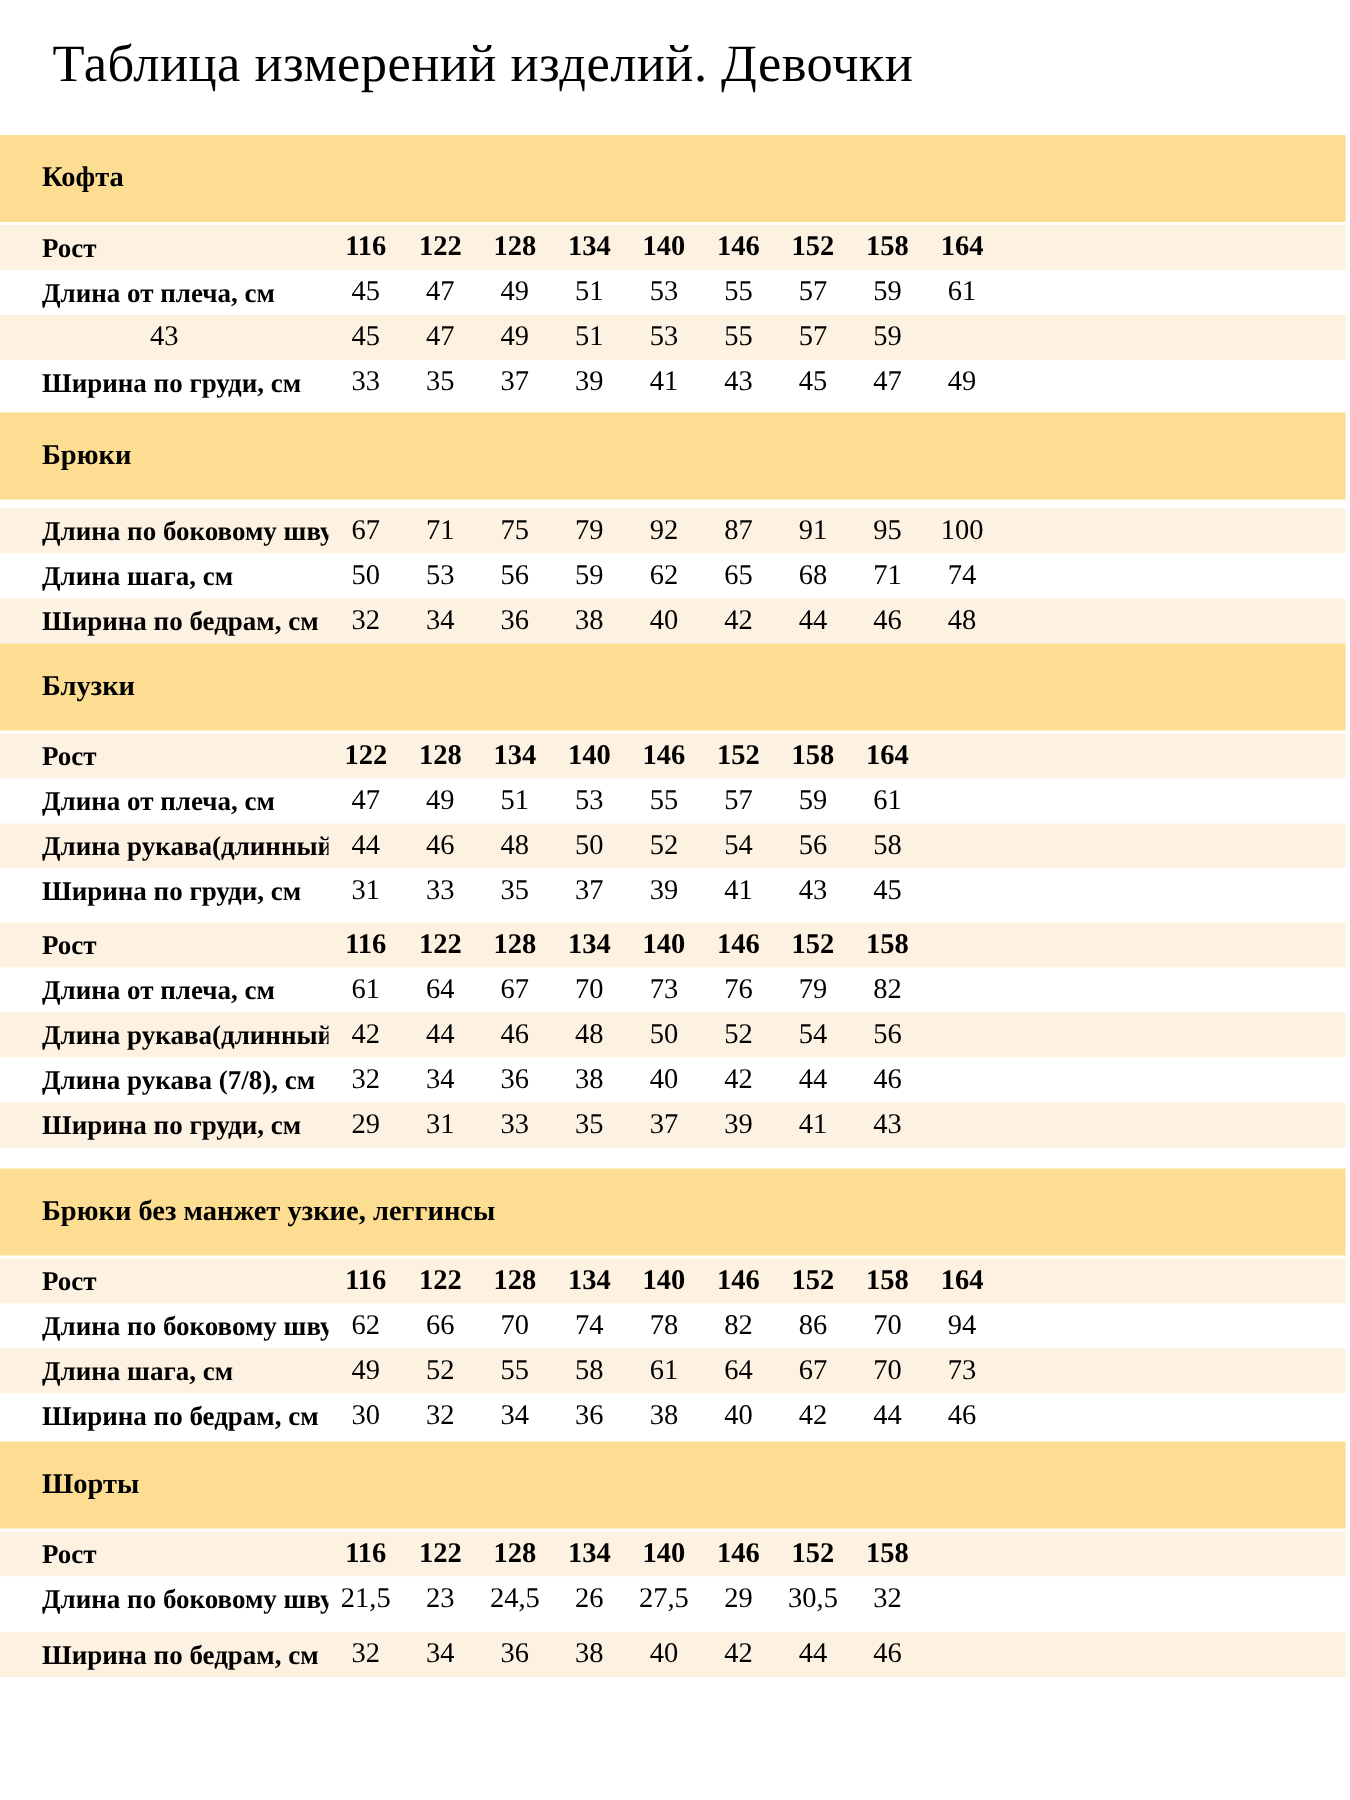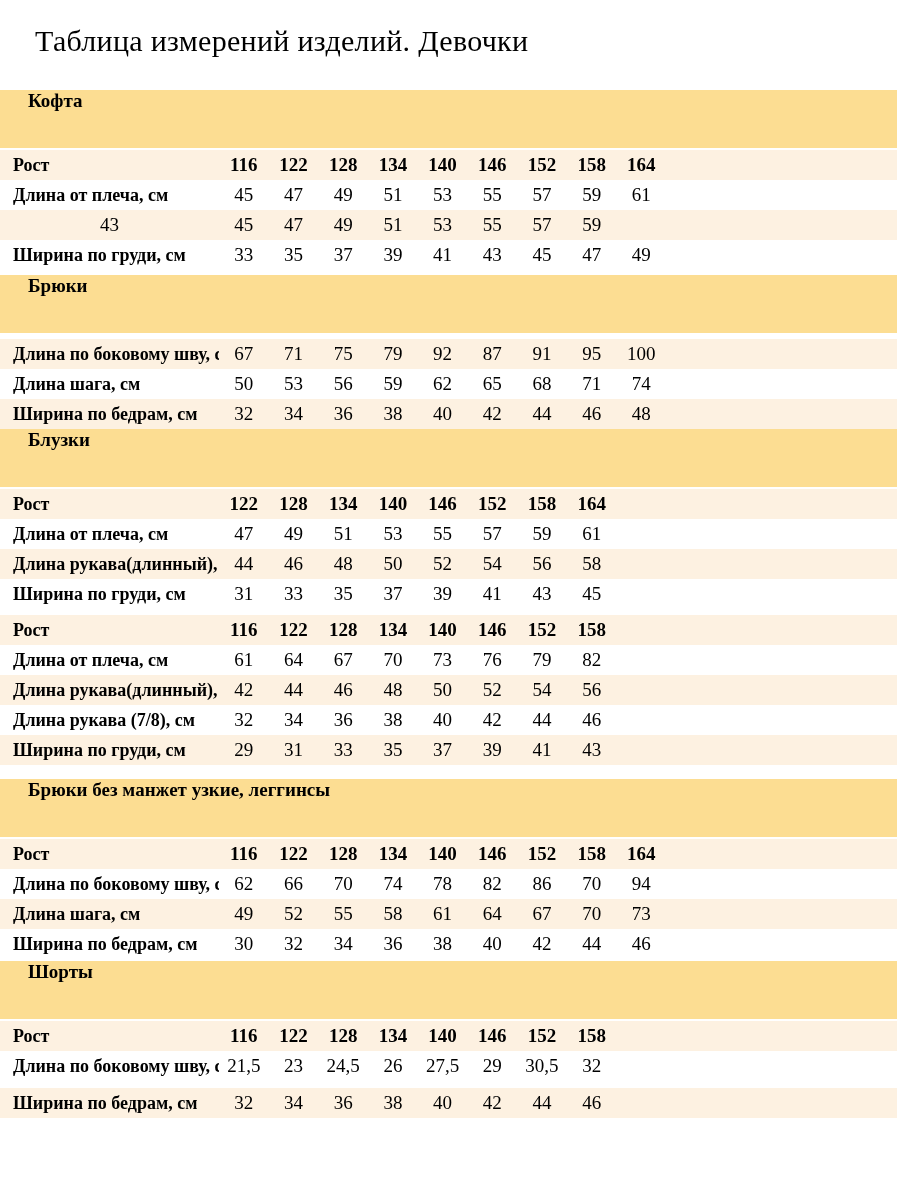--- a/index.html
+++ b/index.html
@@ -12,38 +12,38 @@
     width: 900px;
     height: 1200px;
     overflow: hidden;
     background: #ffffff;
     font-family: "Liberation Serif", "DejaVu Serif", serif;
     color: #000000;
   }
   .title {
     margin: 0;
     padding: 24px 0 0 35px;
-    font-size: 30px;
+    font-size: 35px;
     font-weight: 400;
     letter-spacing: 0.3px;
     line-height: 1.1;
     white-space: nowrap;
   }
   .sections {
     position: absolute;
     top: 90px;
     left: 0;
   }
   .section {
     width: 897px;
   }
   .band {
     height: 58px;
     display: flex;
-    align-items: flex-start;
+    align-items: center;
     background: var(--band, #fcdd92);
   }
   .band-label {
     padding-left: 28px;
     font-weight: 700;
     font-size: 19px;
     white-space: nowrap;
   }
   .table {
     margin-top: 2px;
@@ -51,21 +51,21 @@
   .row {
     display: grid;
     grid-template-columns: 219px repeat(9, 49.7px) 1fr;
     height: 30px;
     line-height: 30px;
   }
   .row.cream { background: var(--cream, #fdf1e1); }
   .row.white { background: #ffffff; }
   .cell { overflow: hidden; }
   .label-cell {
-    padding-left: 13px;
+    padding-left: 28px;
     font-weight: 700;
     font-size: 18px;
     white-space: nowrap;
   }
   .value-cell {
     text-align: center;
     font-size: 19px;
   }
   .row.header .value-cell { font-weight: 700; }
   

